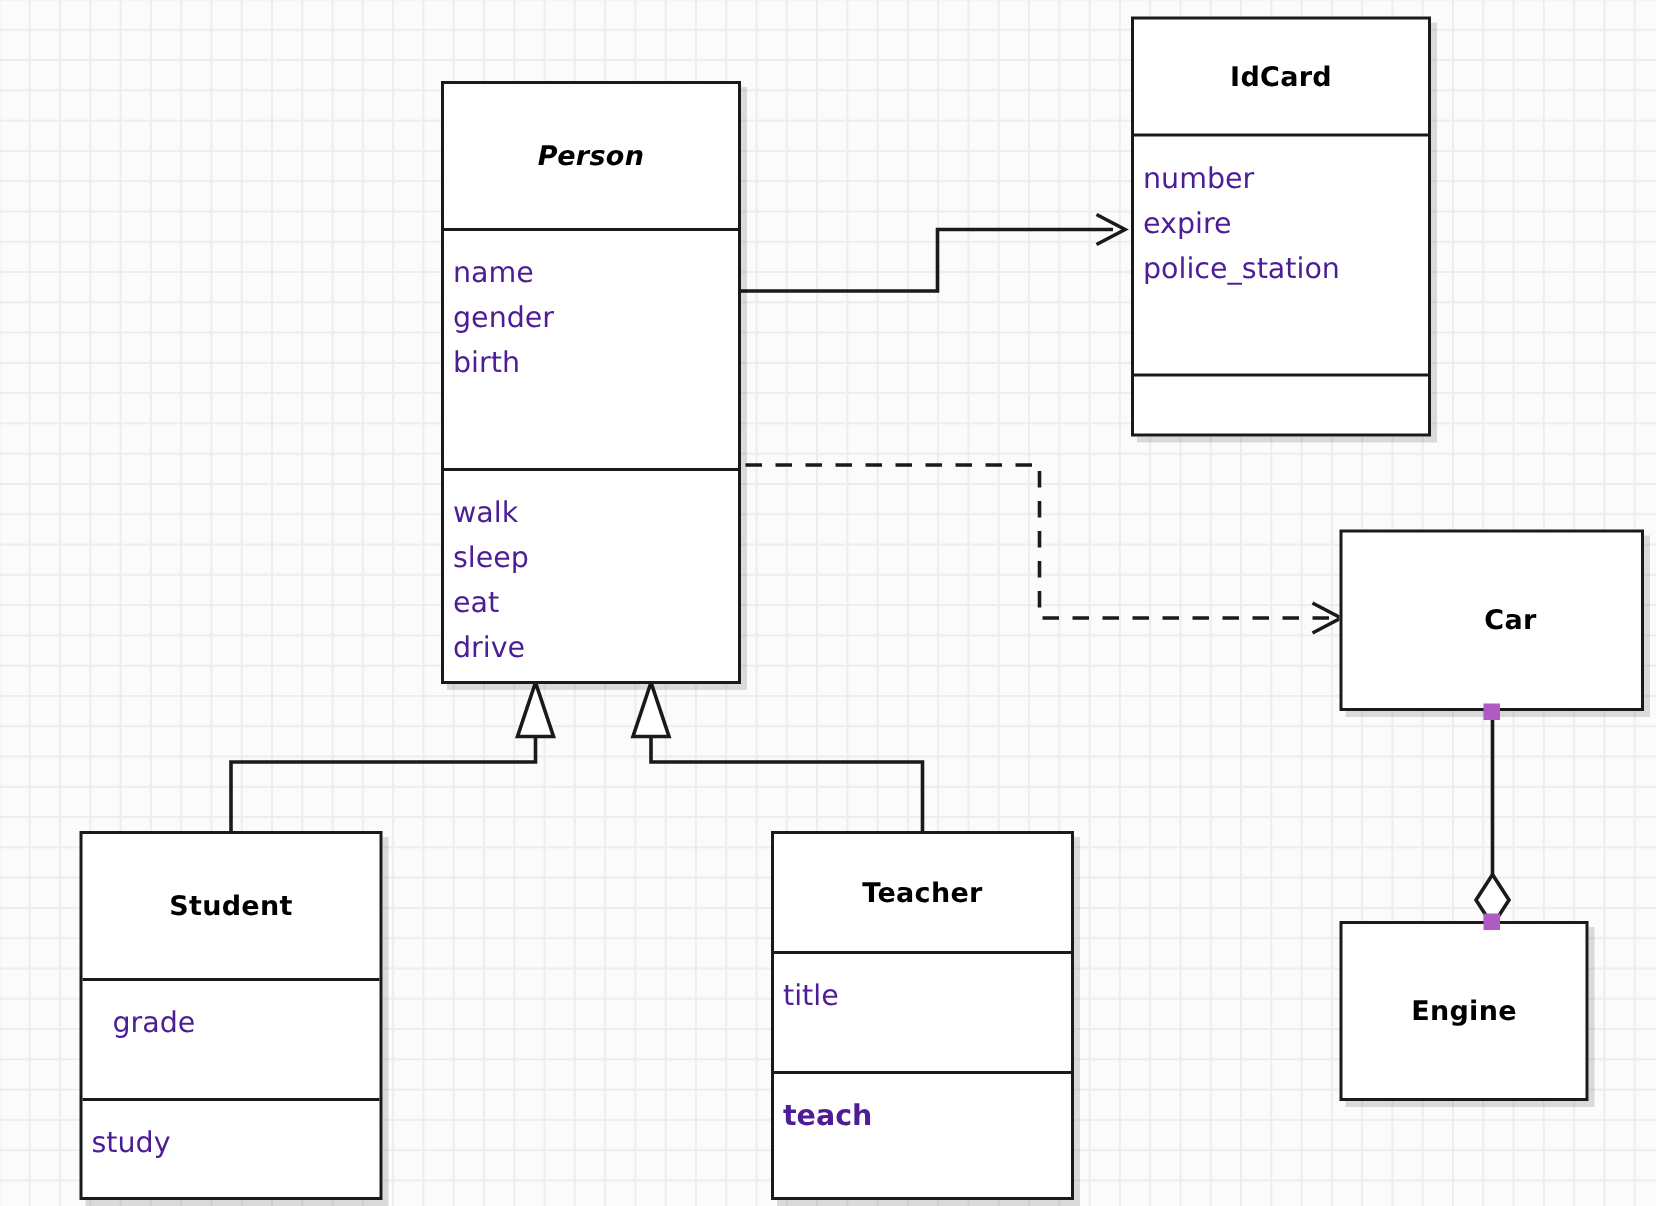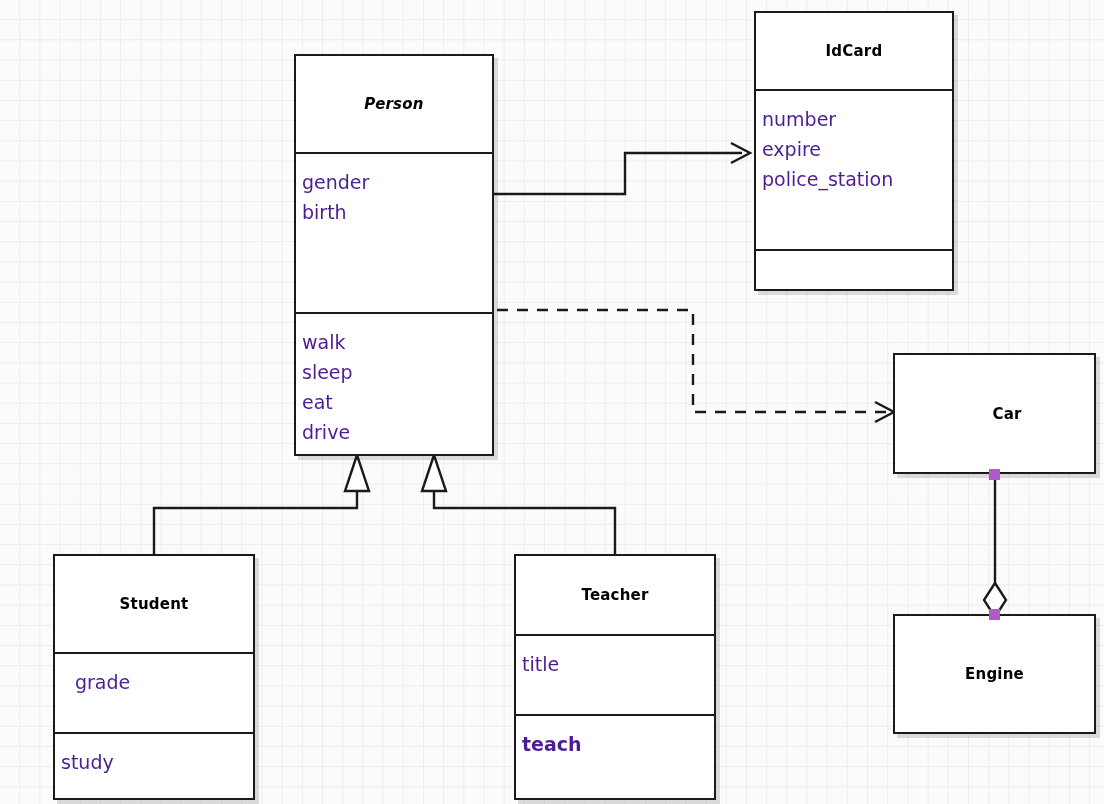--- a/index.html
+++ b/index.html
@@ -38,21 +38,21 @@
     background: #ffffff;
     border: 2px solid #1a1a1a;
     box-shadow: 4px 4px 0 rgba(0,0,0,0.13);
   }
   .cls-title {
     box-sizing: border-box;
     display: flex;
     align-items: center;
     justify-content: center;
     font-weight: bold;
-    font-size: 15px;
+    font-size: 18px;
     color: #000000;
     letter-spacing: 0.2px;
   }
   .cls-sep {
     border-top: 2px solid #1a1a1a;
   }
   .cls-compartment {
     box-sizing: border-box;
     padding: 13px 0 0 6px;
     font-size: 19px;
@@ -101,20 +101,21 @@
 
     <g>
       <path d="M 995 474 L 995 585" fill="none" stroke="#1a1a1a" stroke-width="2.4"></path>
       <polygon points="995,583 1006,600 995,617 984,600" fill="#ffffff" stroke="#1a1a1a" stroke-width="2.4"></polygon>
     </g>
   </svg>
 
   <div class="uml-class" style="left:294px; top:54px; width:200px; height:402px;">
     <div class="cls-title" style="height:96px;font-style:italic;">Person</div>
     <div class="cls-compartment cls-sep" style="height:160px;">
+      <div class="member">name</div>
       <div class="member">gender</div>
       <div class="member">birth</div>
     </div>
     <div class="cls-compartment cls-sep" style="height:162px;">
       <div class="member">walk</div>
       <div class="member">sleep</div>
       <div class="member">eat</div>
       <div class="member">drive</div>
     </div>
   </div>
@@ -147,18 +148,18 @@
     <div class="cls-compartment cls-sep" style="height:92px;font-weight:bold;">
       <div class="member">teach</div>
     </div>
   </div>
 
   <div class="uml-class" style="left:893px; top:353px; width:203px; height:121px;">
     <div class="cls-title" style="height:100%;margin-left:25px;">Car</div>
   </div>
   <div class="port" style="left:989px; top:469px;"></div>
 
-  <div class="uml-class" style="left:893px; top:614px; width:203px; height:120px;">
+  <div class="uml-class" style="left:893px; top:614px; width:166px; height:120px;">
     <div class="cls-title" style="height:100%;">Engine</div>
   </div>
   <div class="port" style="left:989px; top:609px;"></div>
 
 </div>
 
 </body></html>

